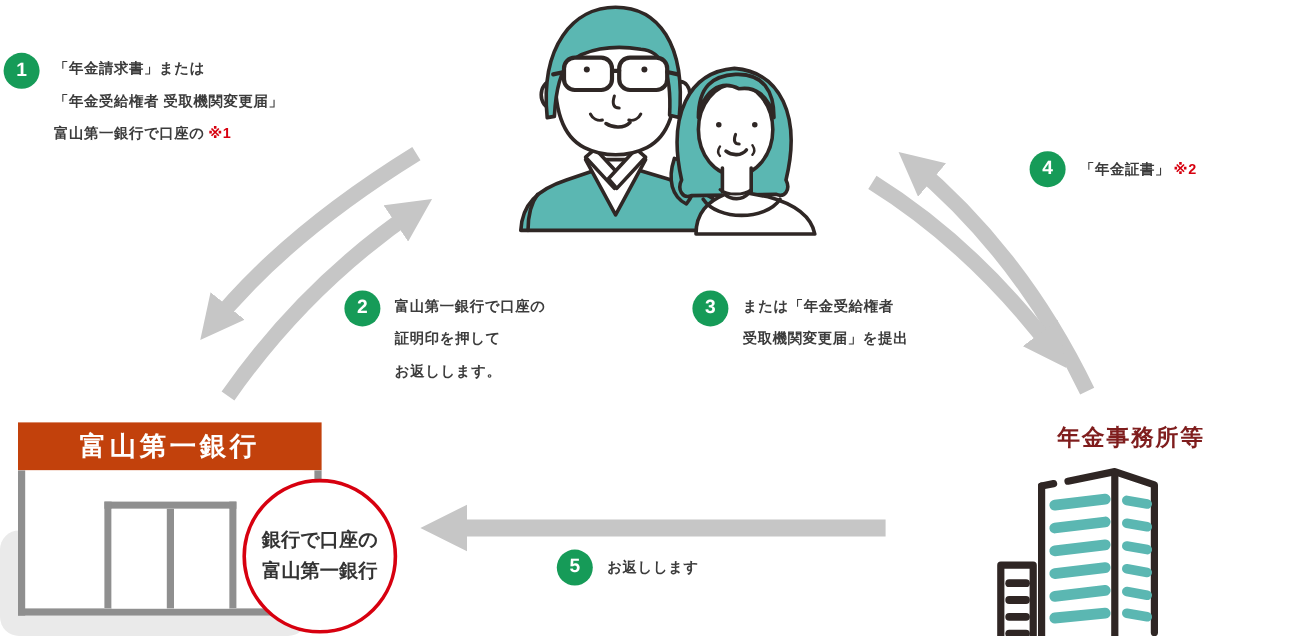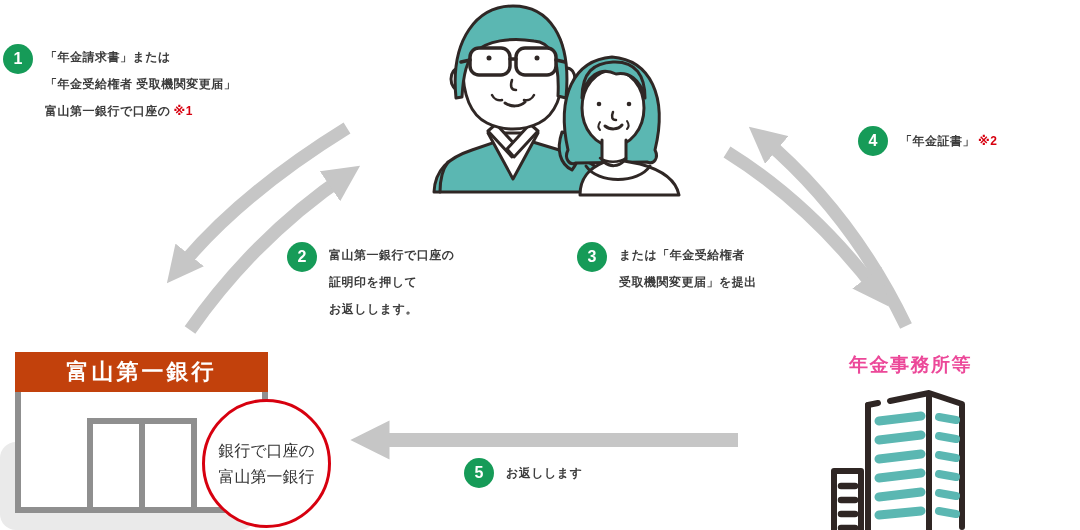--- a/index.html
+++ b/index.html
@@ -35,24 +35,24 @@
   .bank-body{position:relative;height:115px;background:#fff;
     border-left:6px solid #8f8f8f;border-right:6px solid #8f8f8f;border-bottom:6px solid #8f8f8f;}
   .bank-doors{position:absolute;left:66px;top:26px;right:65px;bottom:0;
     border:6px solid #8f8f8f;border-bottom:none;display:flex;background:#fff;}
   .door{flex:1;background:#fff;}
   .door.first{border-right:6px solid #8f8f8f;}
 
   .stamp-circle{position:absolute;left:202px;top:399px;width:129px;height:129px;
     box-sizing:border-box;background:#fff;border:3px solid #d7000f;border-radius:50%;
     display:flex;flex-direction:column;align-items:center;justify-content:center;
-    font-size:16px;font-weight:normal;color:#333;line-height:26px;text-align:center;z-index:3;}
-
-  .office-label{position:absolute;left:849px;top:352px;font-size:19px;font-weight:bold;
-    color:#ec4899;letter-spacing:1.5px;z-index:4;}
+    font-size:16px;font-weight:bold;color:#333;line-height:26px;text-align:center;z-index:3;}
+
+  .office-label{position:absolute;left:881px;top:352px;font-size:19px;font-weight:bold;
+    color:#7f1d1d;letter-spacing:1.5px;z-index:4;}
 </style>
 </head>
 <body>
 
 <div class="canvas">
 
   <div class="platform"></div>
 
   <svg class="art" width="1080" height="530" viewBox="0 0 1080 530">
     <defs>

